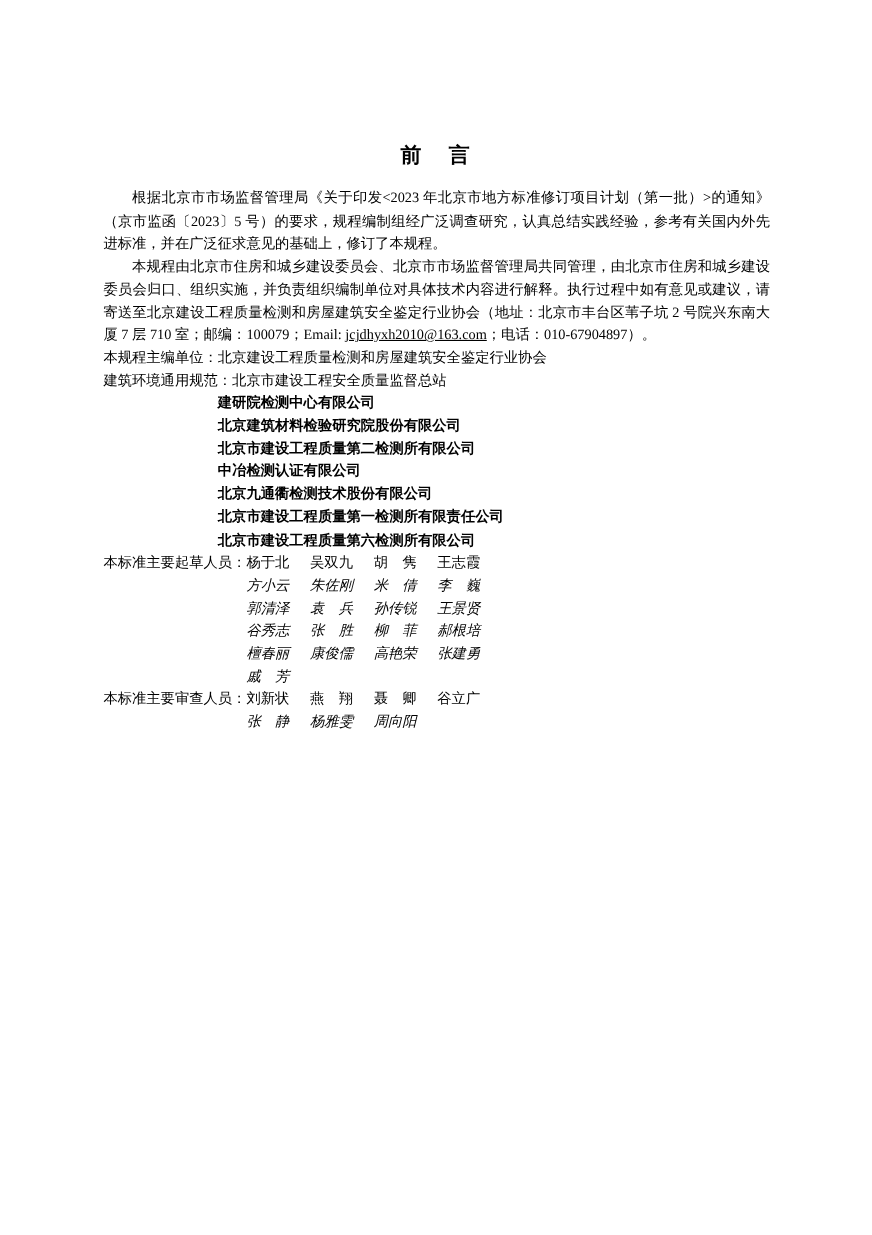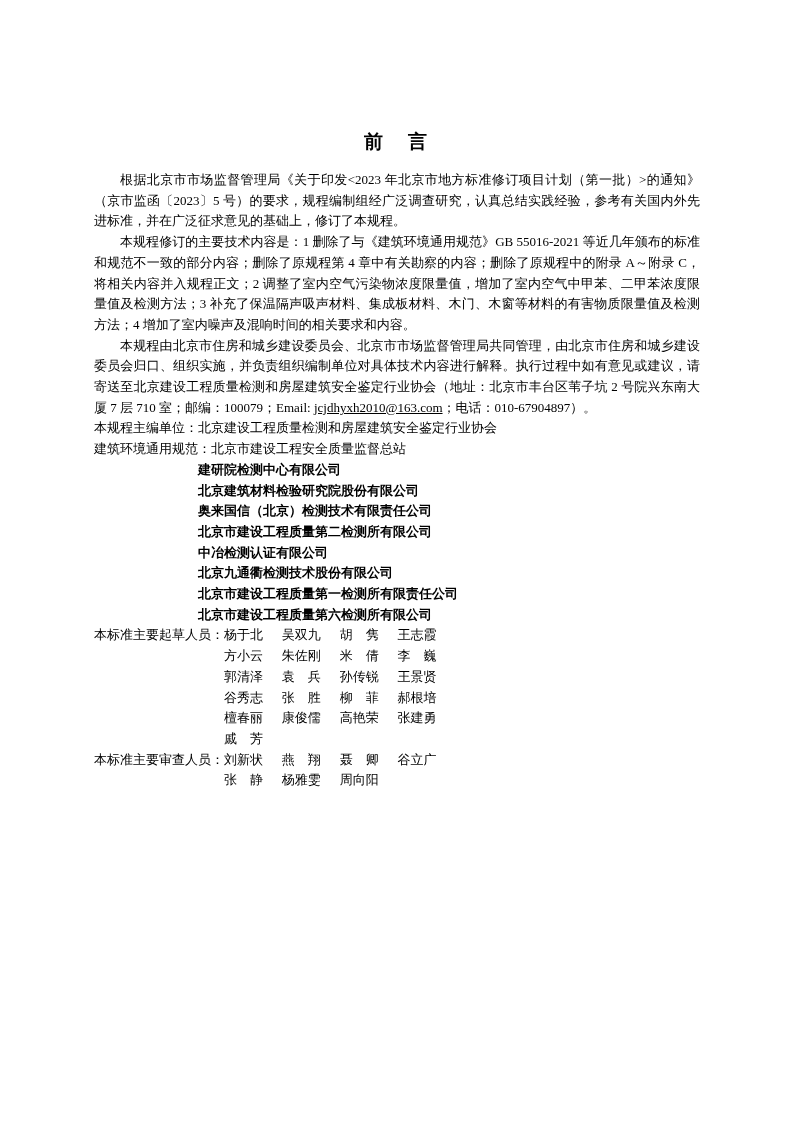--- a/index.html
+++ b/index.html
@@ -29,21 +29,21 @@
     font-weight:bold;
     letter-spacing:3px;
   }
   .para{
     margin:0;
     text-indent:2em;
     text-align:justify;
   }
   .row{margin:0;}
   .indent-units{padding-left:8em;font-weight:bold;}
-  .indent-names{padding-left:10em;}
+  .indent-names{padding-left:10em;font-style:italic;}
   .name{
     display:inline-block;
     width:3em;
     margin-right:1.45em;
     white-space:pre;
   }
   .email{
     color:#000000;
   }
 </style>
@@ -51,35 +51,33 @@
 <body>
 
 <div class="page">
   <div class="content">
 
     <h1 class="doc-title">前　言</h1>
 
     <p class="para">根据北京市市场监督管理局《关于印发&lt;2023 年北京市地方标准修订项目计划（第一批）&gt;的通知》（京市监函〔2023〕5 号）的要求，规程编制组经广泛调查研究，认真总结实践经验，参考有关国内外先进标准，并在广泛征求意见的基础上，修订了本规程。</p>
 
 
-    <p class="para">本规程修订的主要技术内容是：1 删除了与《建筑环境通用规范》GB 55016-2021 等近几年颁布的标准和规范不一致的部分内容；删除了原规程第 4 章中有关勘察的内容；删除了原规程中的附录 A～附录 C，将相关内容并入规程正文；2 调整了室内空气污染物浓度限量值，增加了室内空气中甲苯、二甲苯浓度限量值及检测方法；3 补充了保温隔声吸声材料、集成板材料、木门、木窗等材料的有害物质限量值及检测方法；4 增加了室内噪声及混响时间的相关要求和内容。</p>
 
     <p class="para"><span>本规程由北京市住房和城乡建设委员会、北京市市场监督管理局共同管理，由北京市住房和城乡建设委员会归口、组织实施，并负责组织编制单位对具体技术内容进行解释。执行过程中如有意见或建议，请寄送至北京建设工程质量检测和房屋建筑安全鉴定行业协会（地址：北京市丰台区苇子坑 2 号院兴东南大厦 7 层 710 室；邮编：100079；Email: </span><a href="#" class="email">jcjdhyxh2010@163.com</a><span>；电话：010-67904897）。</span></p>
 
     <div class="row">
       <span>本规程主编单位：</span><span>北京建设工程质量检测和房屋建筑安全鉴定行业协会</span>
     </div>
 
     <div>
       <div class="row">
         <span>建筑环境通用规范：</span><span>北京市建设工程安全质量监督总站</span>
       </div>
       <div class="row indent-units">建研院检测中心有限公司</div>
       <div class="row indent-units">北京建筑材料检验研究院股份有限公司</div>
-      <div class="row indent-units">奥来国信（北京）检测技术有限责任公司</div>
       <div class="row indent-units">北京市建设工程质量第二检测所有限公司</div>
       <div class="row indent-units">中冶检测认证有限公司</div>
       <div class="row indent-units">北京九通衢检测技术股份有限公司</div>
       <div class="row indent-units">北京市建设工程质量第一检测所有限责任公司</div>
       <div class="row indent-units">北京市建设工程质量第六检测所有限公司</div>
     </div>
 
     <div>
       <div class="row">
         <span>本标准主要起草人员：</span><span class="name">杨于北</span><span class="name">吴双九</span><span class="name">胡　隽</span><span class="name">王志霞</span>

